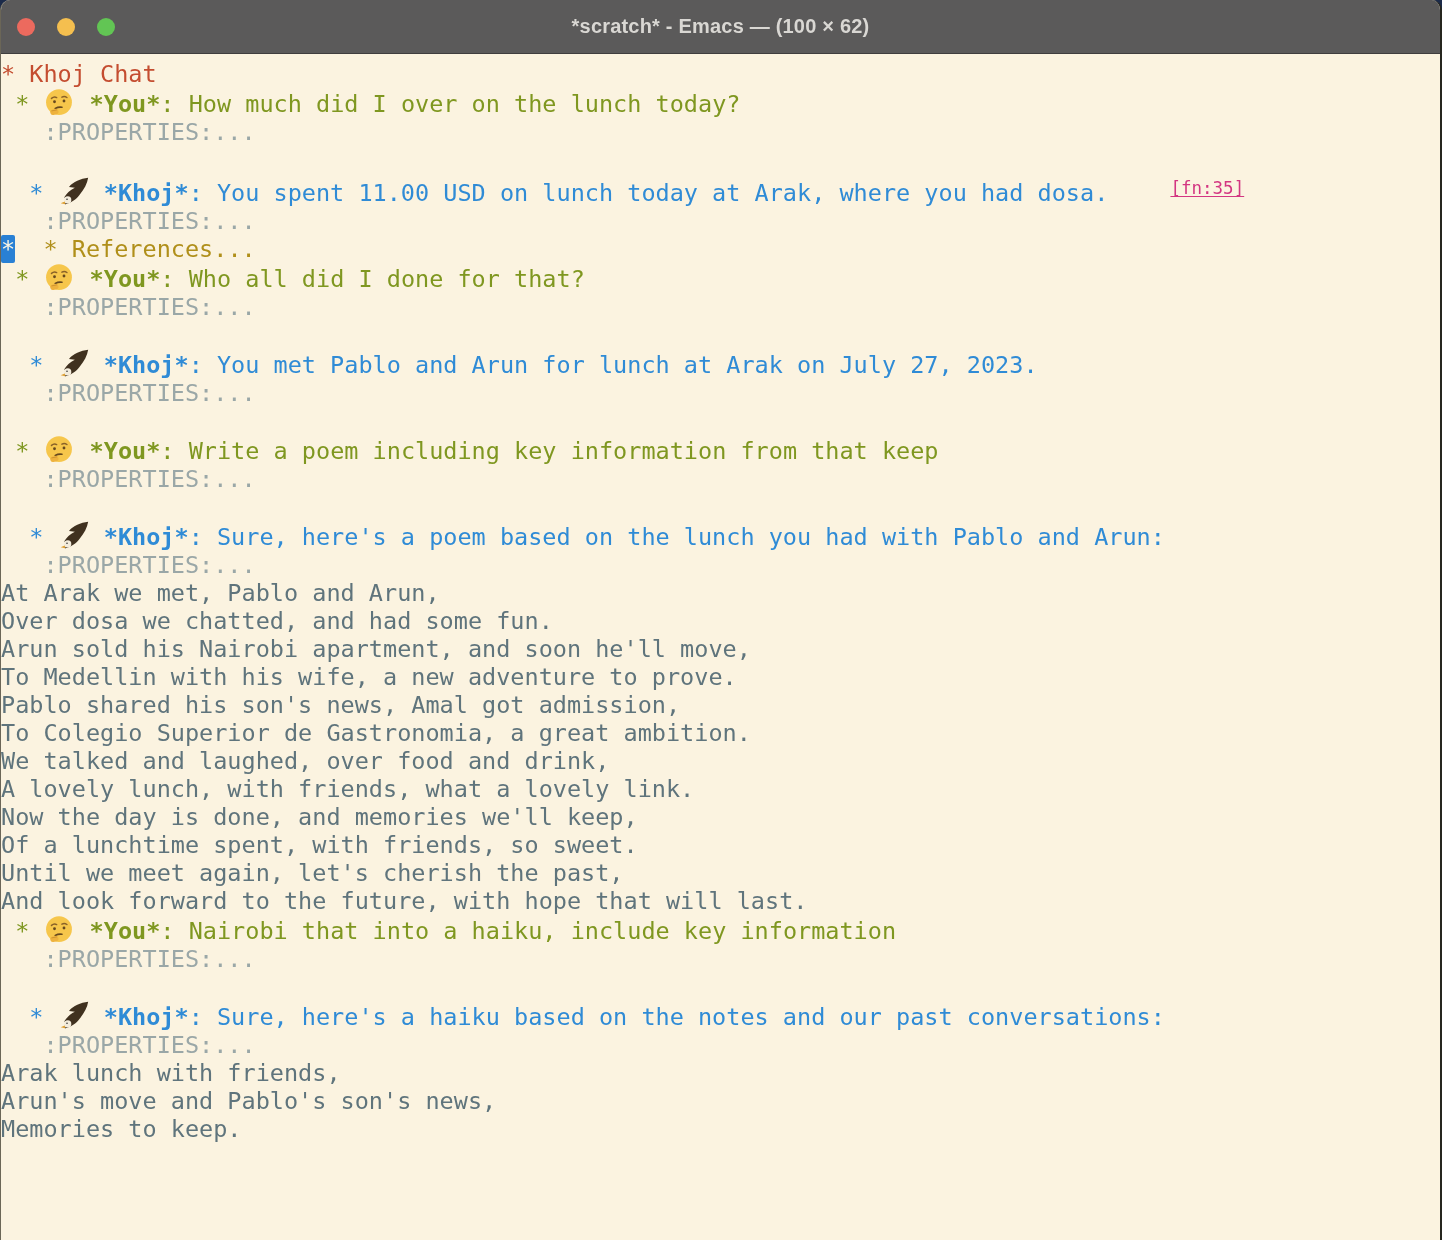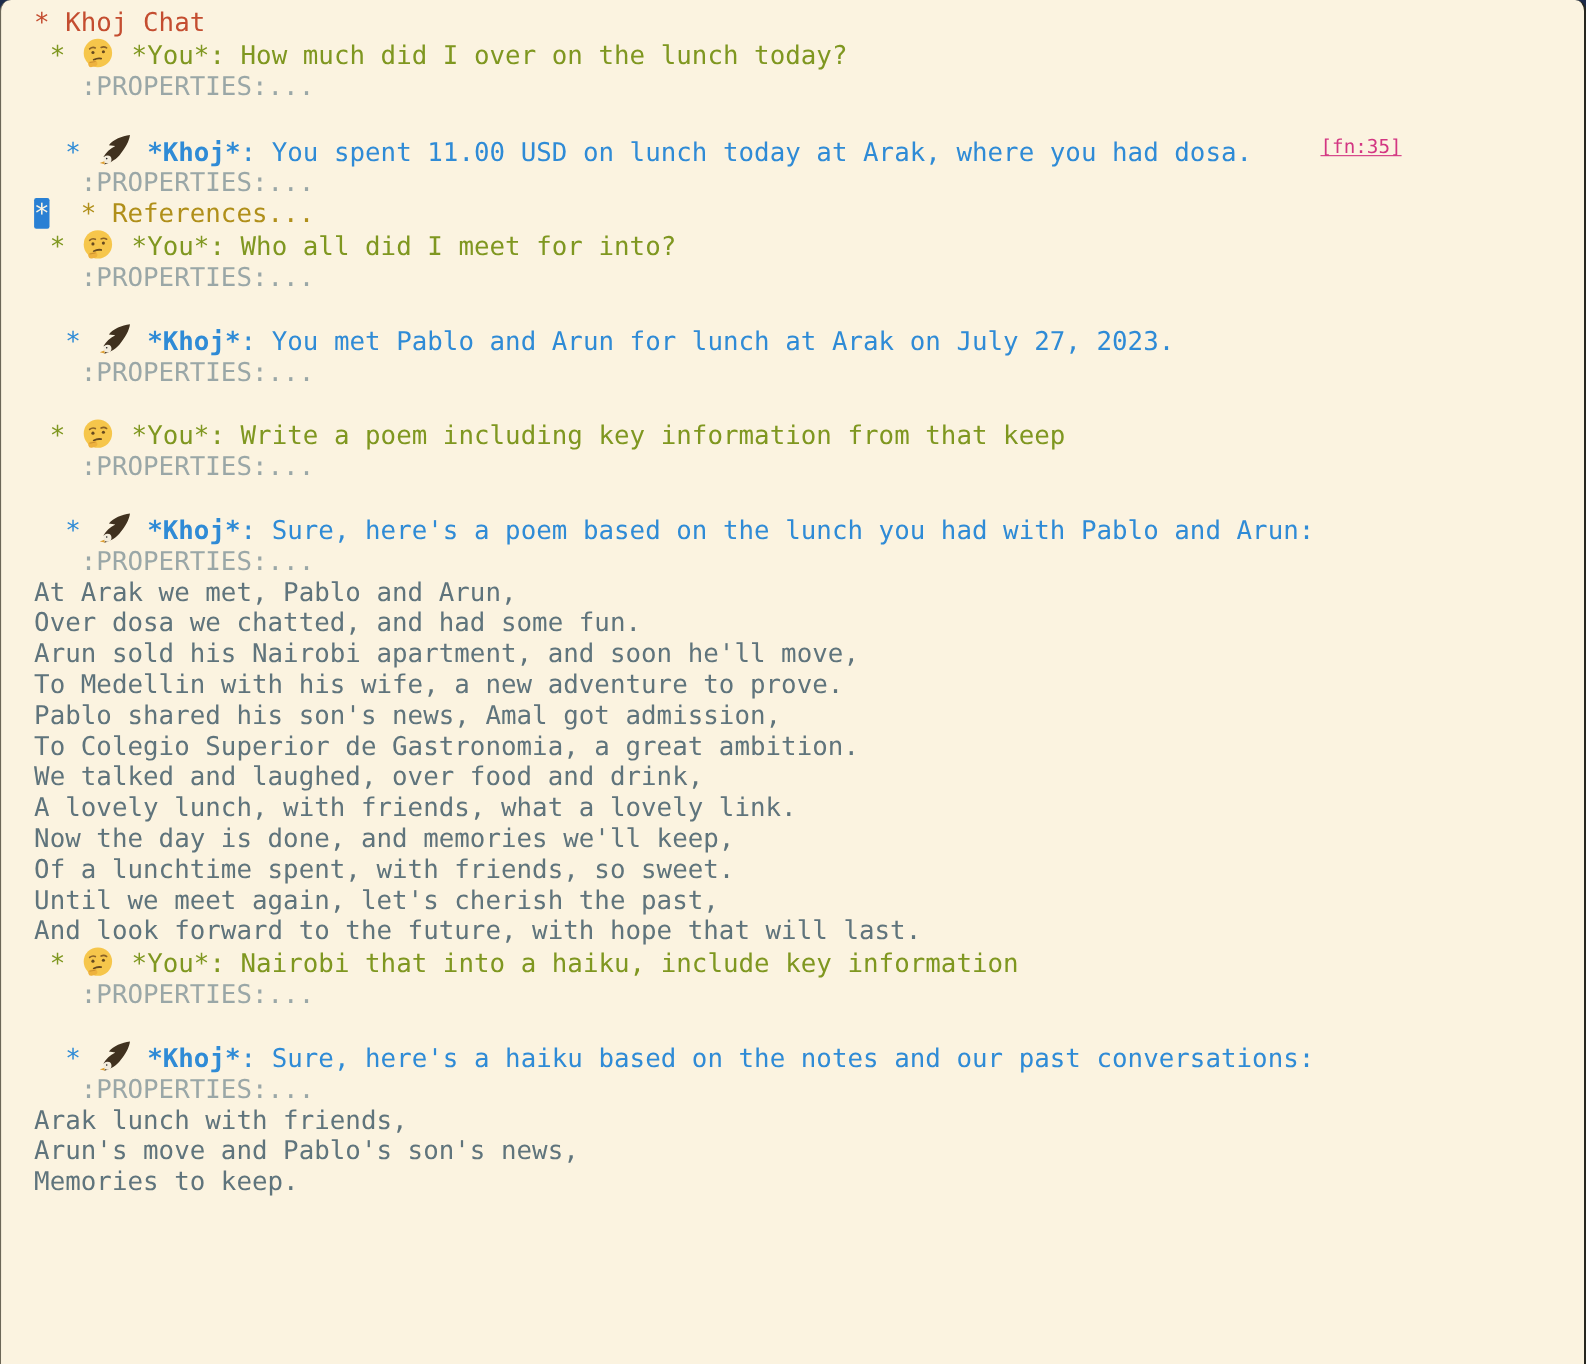--- a/index.html
+++ b/index.html
@@ -39,28 +39,28 @@
   .tl.red{background:var(--traffic-red);}
   .tl.yellow{background:var(--traffic-yellow);}
   .tl.green{background:var(--traffic-green);}
   .title{
     color:var(--titlebar-text);
     font-size:20px;font-weight:bold;letter-spacing:.2px;
   }
   .buffer{
     font-family:"DejaVu Sans Mono", monospace;
     font-size:23.5px;line-height:28px;
-    padding:6px 0 0 30px;
+    padding:6px 0 0 0;
     white-space:pre;
     color:var(--body-text);
   }
   .line{white-space:pre;}
   .s-h1{color:var(--heading1);}
   .s-you{color:var(--you);}
-  .s-you-bold{color:var(--you);font-weight:normal;}
+  .s-you-bold{color:var(--you);font-weight:bold;}
   .s-khoj{color:var(--khoj);}
   .s-khoj-bold{color:var(--khoj);font-weight:bold;}
   .s-prop{color:var(--properties);margin-top:24px;}
   .s-body{color:var(--body-text);}
   .s-ref{color:var(--references);}
   .s-footnote{
     color:var(--footnote);
     font-size:17.5px;
     text-decoration:underline;
     text-underline-offset:2px;
@@ -78,20 +78,28 @@
     width:30px;height:30px;
     vertical-align:-6px;
     margin:0 1px;
   }
   .emoji svg{width:100%;height:100%;display:block;}
 </style>
 </head>
 <body>
 
 <div class="window">
+  <div class="titlebar">
+    <div class="traffic-lights">
+      <span class="tl red"></span>
+      <span class="tl yellow"></span>
+      <span class="tl green"></span>
+    </div>
+    <div class="title">*scratch* - Emacs  —  (100 × 62)</div>
+  </div>
   <div class="buffer" id="buffer"><div class="line"><span class="s-h1">* Khoj Chat</span></div><div class="line"><span class="s-you"> * </span><span class="emoji"><svg viewBox="0 0 36 36">
             <circle cx="18" cy="17" r="15.5" fill="#f6c64b"></circle>
             <path d="M9 12.5 q3 -2.6 6.2 -1" stroke="#8a6228" stroke-width="1.8" fill="none" stroke-linecap="round"></path>
             <path d="M21.5 11 q3 -1.6 6 .4" stroke="#8a6228" stroke-width="1.8" fill="none" stroke-linecap="round"></path>
             <circle cx="12.6" cy="16.5" r="1.7" fill="#66491f"></circle>
             <circle cx="24" cy="15.6" r="1.7" fill="#66491f"></circle>
             <path d="M13.5 24.5 q4 -2.2 8 -1.4" stroke="#66491f" stroke-width="2" fill="none" stroke-linecap="round"></path>
             <rect x="7.5" y="25.5" width="10" height="6.5" rx="3.2" fill="#eeb23e" transform="rotate(-14 12.5 29)"></rect>
             <path d="M9 27.5 l6.5 -1.2" stroke="#c98f2e" stroke-width="1" fill="none"></path>
           </svg></span><span class="s-you"> </span><span class="s-you-bold">*You*</span><span class="s-you">: How much did I over on the lunch today?</span></div><div class="line"><span class="s-prop">   :PROPERTIES:...</span></div><div class="line">&nbsp;</div><div class="line"><span class="s-khoj">  * </span><span class="emoji"><svg viewBox="0 0 36 36">
@@ -101,21 +109,21 @@
             <circle cx="9.6" cy="26.6" r=".9" fill="#222"></circle>
           </svg></span><span class="s-khoj"> </span><span class="s-khoj-bold">*Khoj*</span><span class="s-khoj">: You spent 11.00 USD on lunch today at Arak, where you had dosa. </span><span class="s-footnote">[fn:35]</span></div><div class="line"><span class="s-prop">   :PROPERTIES:...</span></div><div class="line"><span class="s-cursor">*</span><span class="s-ref">  * References...</span></div><div class="line"><span class="s-you"> * </span><span class="emoji"><svg viewBox="0 0 36 36">
             <circle cx="18" cy="17" r="15.5" fill="#f6c64b"></circle>
             <path d="M9 12.5 q3 -2.6 6.2 -1" stroke="#8a6228" stroke-width="1.8" fill="none" stroke-linecap="round"></path>
             <path d="M21.5 11 q3 -1.6 6 .4" stroke="#8a6228" stroke-width="1.8" fill="none" stroke-linecap="round"></path>
             <circle cx="12.6" cy="16.5" r="1.7" fill="#66491f"></circle>
             <circle cx="24" cy="15.6" r="1.7" fill="#66491f"></circle>
             <path d="M13.5 24.5 q4 -2.2 8 -1.4" stroke="#66491f" stroke-width="2" fill="none" stroke-linecap="round"></path>
             <rect x="7.5" y="25.5" width="10" height="6.5" rx="3.2" fill="#eeb23e" transform="rotate(-14 12.5 29)"></rect>
             <path d="M9 27.5 l6.5 -1.2" stroke="#c98f2e" stroke-width="1" fill="none"></path>
-          </svg></span><span class="s-you"> </span><span class="s-you-bold">*You*</span><span class="s-you">: Who all did I meet for into?</span></div><div class="line"><span class="s-prop">   :PROPERTIES:...</span></div><div class="line">&nbsp;</div><div class="line"><span class="s-khoj">  * </span><span class="emoji"><svg viewBox="0 0 36 36">
+          </svg></span><span class="s-you"> </span><span class="s-you-bold">*You*</span><span class="s-you">: Who all did I done for that?</span></div><div class="line"><span class="s-prop">   :PROPERTIES:...</span></div><div class="line">&nbsp;</div><div class="line"><span class="s-khoj">  * </span><span class="emoji"><svg viewBox="0 0 36 36">
             <path d="M35 1 C26 2 17 6 12 12 L19 13 C13 16 9 20 6 25 L13 24 C10 27 8 30 7 33 C14 31 21 27 25 21 C30 15 34 8 35 1 Z" fill="#40311f"></path>
             <circle cx="10.5" cy="27.5" r="4.3" fill="#f3ecdc"></circle>
             <path d="M7 29.5 L2 31.5 L7.5 32.7 Z" fill="#dd9f33"></path>
             <circle cx="9.6" cy="26.6" r=".9" fill="#222"></circle>
           </svg></span><span class="s-khoj"> </span><span class="s-khoj-bold">*Khoj*</span><span class="s-khoj">: You met Pablo and Arun for lunch at Arak on July 27, 2023.</span></div><div class="line"><span class="s-prop">   :PROPERTIES:...</span></div><div class="line">&nbsp;</div><div class="line"><span class="s-you"> * </span><span class="emoji"><svg viewBox="0 0 36 36">
             <circle cx="18" cy="17" r="15.5" fill="#f6c64b"></circle>
             <path d="M9 12.5 q3 -2.6 6.2 -1" stroke="#8a6228" stroke-width="1.8" fill="none" stroke-linecap="round"></path>
             <path d="M21.5 11 q3 -1.6 6 .4" stroke="#8a6228" stroke-width="1.8" fill="none" stroke-linecap="round"></path>
             <circle cx="12.6" cy="16.5" r="1.7" fill="#66491f"></circle>
             <circle cx="24" cy="15.6" r="1.7" fill="#66491f"></circle>

